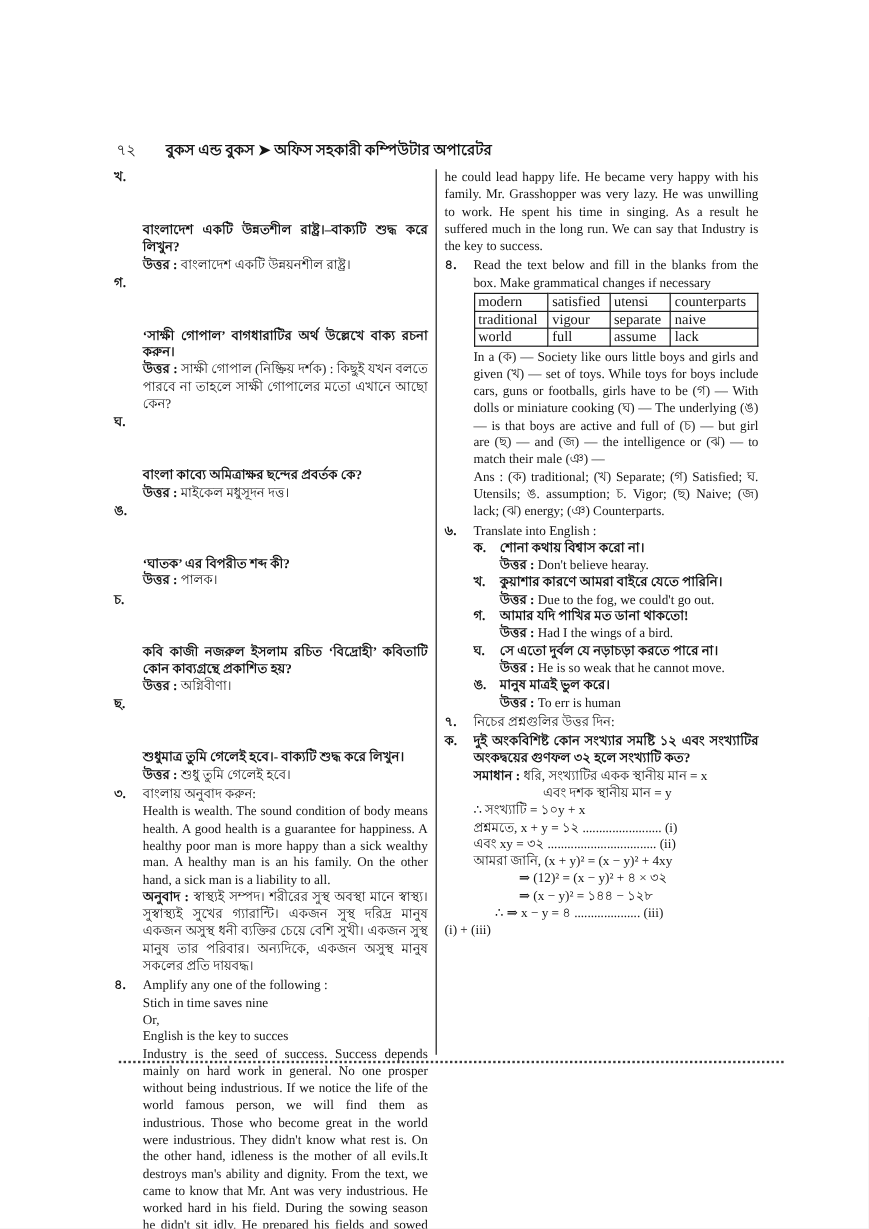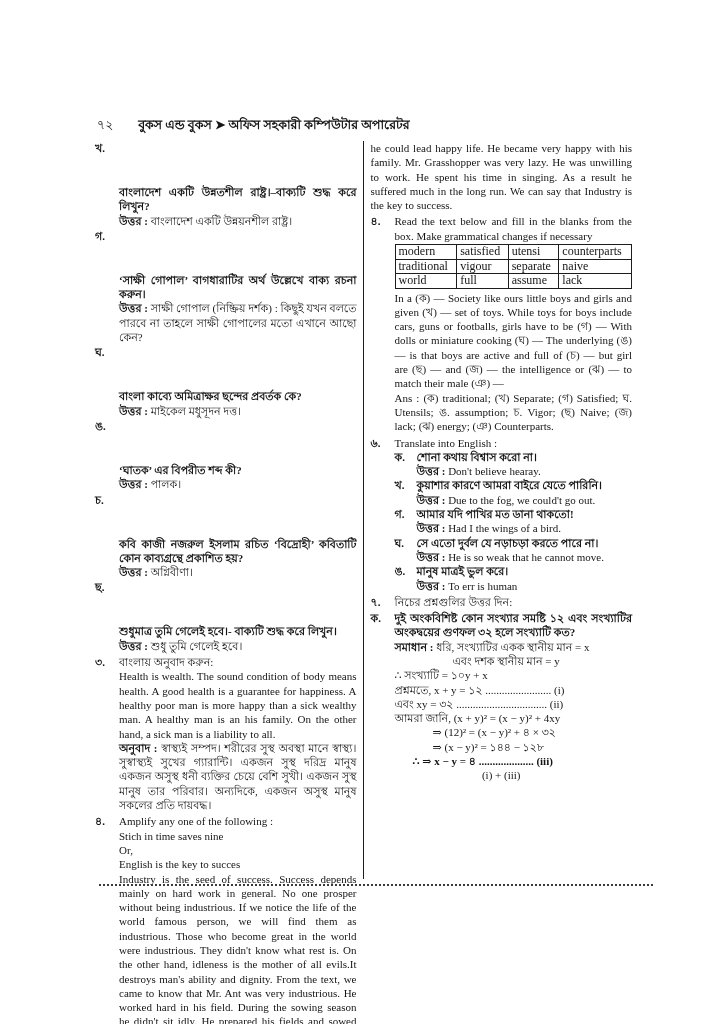--- a/index.html
+++ b/index.html
@@ -44,21 +44,21 @@
     border:1px solid #1c1c1c;padding:0 3px;font-size:12px;
     line-height:13.5px;text-align:left;
   }
   
   .tr-item{display:flex;}
   .tr-label{flex:none;width:22px;font-weight:bold;}
   .tr-body{flex:1;}
   
   .math{text-align:left;}
   .m-ind1{padding-left:38px;}
-  .m-ind2{padding-left:18px;font-weight:bold;}
+  .m-ind2{padding-left:18px;}
   .m-ind3{padding-left:58px;}
 </style>
 </head>
 <body>
 
 <div class="page">
 
   <div class="header">
     <span class="pgnum">৭২</span>
     <span class="htitle">বুকস এন্ড বুকস ➤ অফিস সহকারী কম্পিউটার অপারেটর</span>
@@ -232,20 +232,20 @@
           <div class="math m-ind3">এবং দশক স্থানীয় মান = y</div>
           <div class="math">∴ সংখ্যাটি = ১০y + x</div>
           <div class="math">প্রশ্নমতে, x + y = ১২ ........................ (i)</div>
           <div class="math">এবং xy = ৩২ ................................. (ii)</div>
           <div class="math">আমরা জানি, (x + y)² = (x − y)² + 4xy</div>
           <div class="math m-ind1">⇒ (12)² = (x − y)² + ৪ × ৩২</div>
           <div class="math m-ind1">⇒ (x − y)² = ১৪৪ − ১২৮</div>
           <div class="math m-ind2">∴ ⇒ x − y = ৪ .................... (iii)</div>
         </span>
       </div>
-      <div class="math" style="margin-left:0;text-align:center;">(i) + (iii)</div>
+      <div class="math" style="margin-left:0;">(i) + (iii)</div>
 
     </div>
   </div>
 
   <div class="bottom-rule"></div>
 
 </div>
 
 </body></html>

